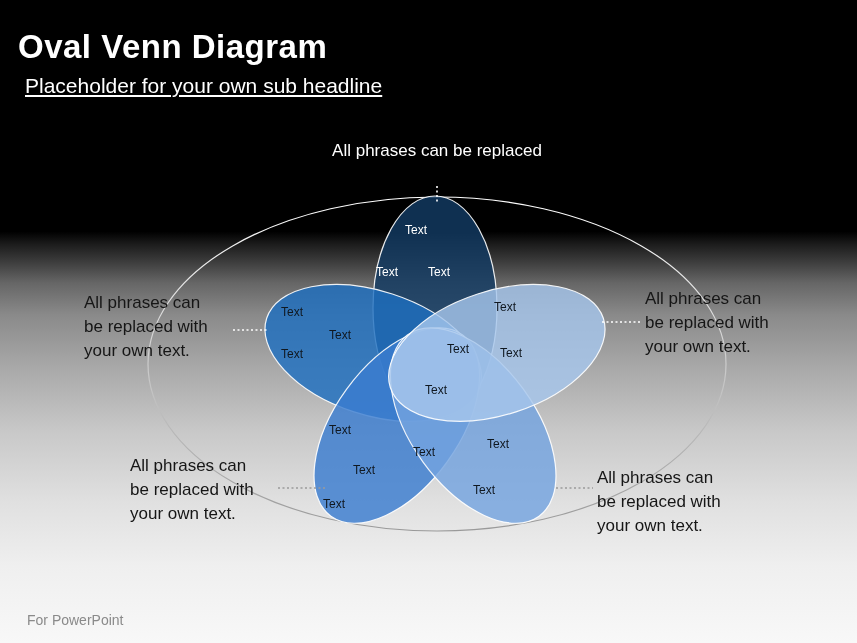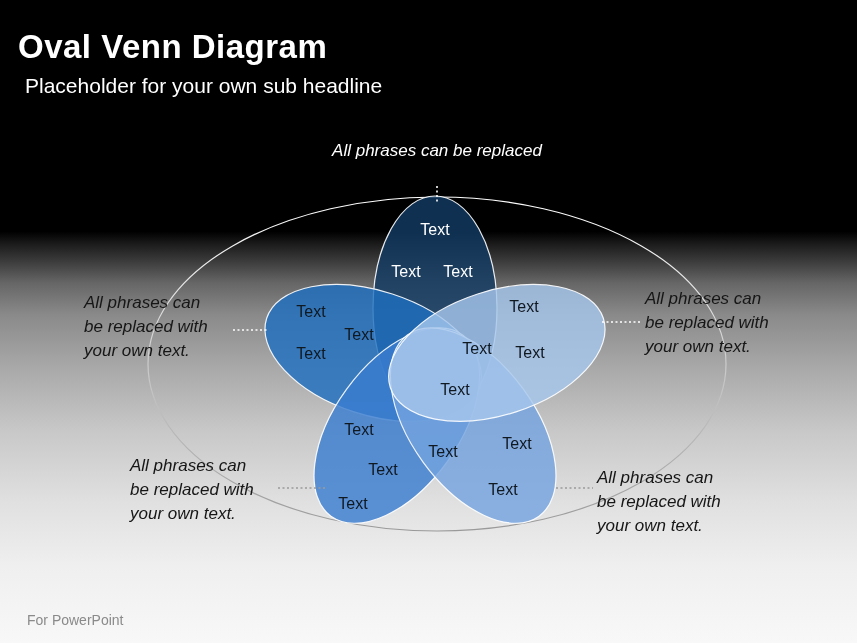--- a/index.html
+++ b/index.html
@@ -18,34 +18,35 @@
   }
   .title {
     position:absolute; left:10px; top:28px;
     color:#ffffff; font-size:33px; font-weight:700;
     letter-spacing:0.5px; white-space:nowrap;margin-left:8px;
   }
   .subtitle {
     position:absolute; left:25px; top:74px;
     color:#ffffff; font-size:21px; font-weight:400;
     white-space:nowrap;
+    text-decoration:underline;
   }
   .footer {
     position:absolute; left:27px; top:612px;
     color:#8a8a8a; font-size:14px;
   }
   .venn-svg { position:absolute; left:0; top:0; }
   .lbl {
     position:absolute; width:60px; margin-left:-30px; margin-top:-10px;
-    text-align:center; font-size:16px; line-height:20px;
+    text-align:left; font-size:12px; line-height:20px;
     white-space:nowrap; pointer-events:none;
   }
   .lbl-light { color:#ffffff; }
   .lbl-dark  { color:#101820; }
-  .callout { position:absolute; font-size:17px; line-height:24px;font-style:italic; }
+  .callout { position:absolute; font-size:17px; line-height:24px; }
   .callout-top { left:300px; top:139px; width:274px; text-align:center; color:#ffffff; }
   .callout-left { left:84px; top:291px; width:160px; text-align:left; color:#161616; }
   .callout-right { left:645px; top:287px; width:170px; text-align:left; color:#161616; }
   .callout-bl { left:130px; top:454px; width:170px; text-align:left; color:#161616; }
   .callout-br { left:597px; top:466px; width:175px; text-align:left; color:#161616; }
 </style>
 </head>
 <body>
 
 <div class="slide">

